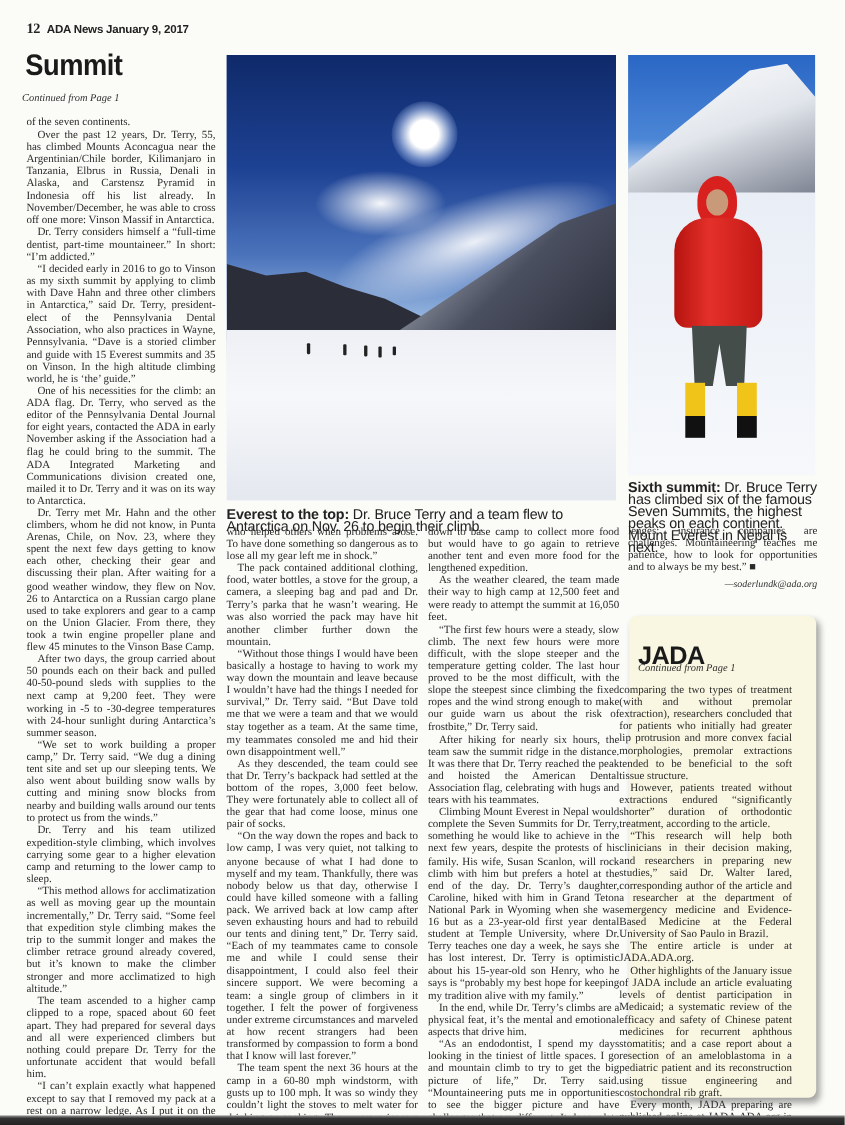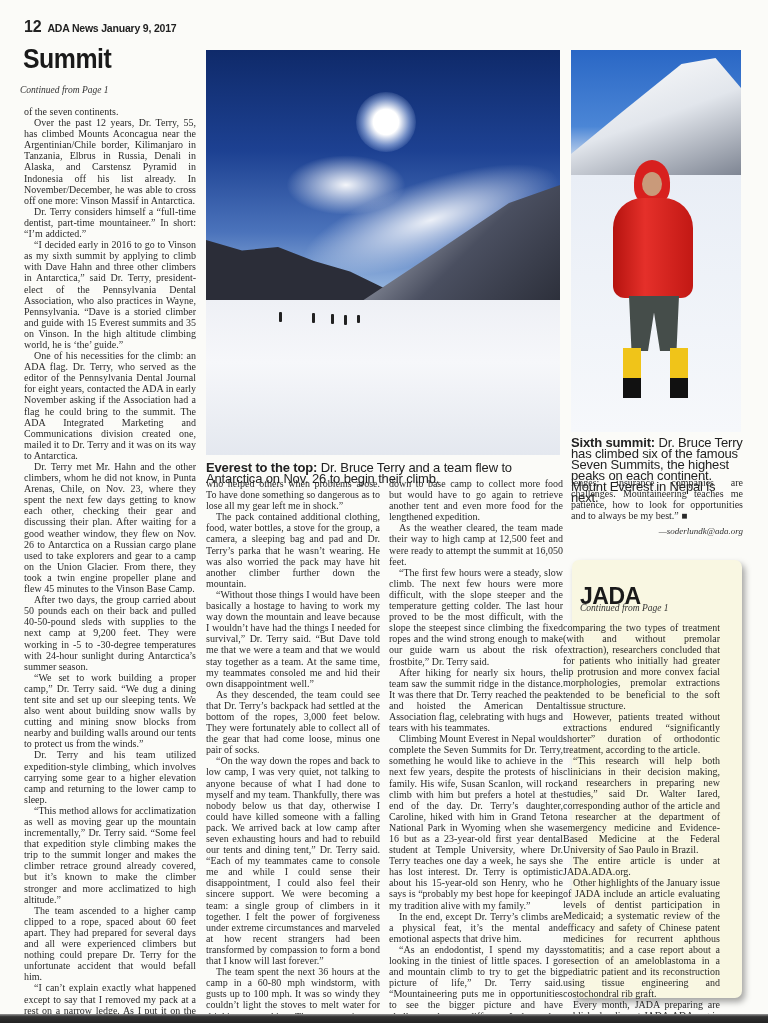--- a/index.html
+++ b/index.html
@@ -1,18 +1,18 @@
 <!DOCTYPE html>
 <html><head>
 <meta charset="utf-8">
 <style>
   html,body{margin:0;padding:0;}
   body{width:768px;height:1023px;position:relative;overflow:hidden;background:#fbfbf8;font-family:"Liberation Serif","DejaVu Serif",serif;color:#2a2a2a;}
   .folio{position:absolute;left:24px;top:18px;font-family:"Liberation Sans","DejaVu Sans",sans-serif;font-weight:bold;font-size:10.5px;color:#222;letter-spacing:-0.2px;}
-  .folio .num{font-size:16px;margin-right:6px;}
+  .folio .num{font-size:13px;margin-right:6px;font-family:Liberation Serif, serif;}
   .headline{position:absolute;left:23px;top:44px;font-family:"Liberation Sans","DejaVu Sans",sans-serif;font-weight:900;font-size:27px;letter-spacing:-0.5px;color:#1a1a1a;transform:scaleX(0.92);transform-origin:left;}
   .cont{position:absolute;font-style:italic;font-size:9.5px;color:#333;}
   .col{position:absolute;font-size:10px;line-height:11.1px;text-align:justify;hyphens:auto;}
   .col p{margin:0;text-indent:10px;}
   .col p.noind{text-indent:0;}
   .photo{position:absolute;overflow:hidden;}
   .caption{position:absolute;font-family:"Liberation Sans","DejaVu Sans",sans-serif;font-size:13px;line-height:11px;color:#222;letter-spacing:-0.15px;}
   .caption b{font-weight:900;}
   .sig{position:absolute;font-style:italic;font-size:9px;color:#333;}
   .jada-box{position:absolute;left:572px;top:560px;width:170px;height:438px;background:#f9f7e2;border-radius:7px;box-shadow:3px 4px 6px rgba(0,0,0,0.35);}
@@ -84,21 +84,21 @@
   <p>“On the way down the ropes and back to low camp, I was very quiet, not talking to anyone because of what I had done to myself and my team. Thankfully, there was nobody below us that day, otherwise I could have killed someone with a falling pack. We arrived back at low camp after seven exhausting hours and had to rebuild our tents and dining tent,” Dr. Terry said. “Each of my teammates came to console me and while I could sense their disappointment, I could also feel their sincere support. We were becoming a team: a single group of climbers in it together. I felt the power of forgiveness under extreme circumstances and marveled at how recent strangers had been transformed by compassion to form a bond that I know will last forever.”</p>
   <p>The team spent the next 36 hours at the camp in a 60-80 mph windstorm, with gusts up to 100 mph. It was so windy they couldn’t light the stoves to melt water for drinking or cooking. They were prisoners inside their tents, which began to fail about 24 hours into the storm. Mr. Hahn had already traveled</p>
 </div>
 
 <div class="col" style="left:389px;top:478px;width:174px;">
   <p class="noind">down to base camp to collect more food but would have to go again to retrieve another tent and even more food for the lengthened expedition.</p>
   <p>As the weather cleared, the team made their way to high camp at 12,500 feet and were ready to attempt the summit at 16,050 feet.</p>
   <p>“The first few hours were a steady, slow climb. The next few hours were more difficult, with the slope steeper and the temperature getting colder. The last hour proved to be the most difficult, with the slope the steepest since climbing the fixed ropes and the wind strong enough to make our guide warn us about the risk of frostbite,” Dr. Terry said.</p>
   <p>After hiking for nearly six hours, the team saw the summit ridge in the distance. It was there that Dr. Terry reached the peak and hoisted the American Dental Association flag, celebrating with hugs and tears with his teammates.</p>
   <p>Climbing Mount Everest in Nepal would complete the Seven Summits for Dr. Terry, something he would like to achieve in the next few years, despite the protests of his family. His wife, Susan Scanlon, will rock climb with him but prefers a hotel at the end of the day. Dr. Terry’s daughter, Caroline, hiked with him in Grand Teton National Park in Wyoming when she was 16 but as a 23-year-old first year dental student at Temple University, where Dr. Terry teaches one day a week, he says she has lost interest. Dr. Terry is optimistic about his 15-year-old son Henry, who he says is “probably my best hope for keeping my tradition alive with my family.”</p>
-  <p>In the end, except Dr. Terry’s climbs are a physical feat, it’s the mental and emotional aspects that drive him.</p>
+  <p>In the end, while Dr. Terry’s climbs are a physical feat, it’s the mental and emotional aspects that drive him.</p>
   <p>“As an endodontist, I spend my days looking in the tiniest of little spaces. I go and mountain climb to try to get the big picture of life,” Dr. Terry said. “Mountaineering puts me in opportunities to see the bigger picture and have challenges that are different. It does relate to dentistry because, at the end of the day, patients are challenges; teeth are chal-</p>
 </div>
 
 <div class="col" style="left:571px;top:477px;width:172px;">
   <p class="noind">lenges; insurance companies are challenges. Mountaineering teaches me patience, how to look for opportunities and to always be my best.” ■</p>
 </div>
 <div class="sig" style="left:571px;top:526px;width:172px;text-align:right;">—soderlundk@ada.org</div>
 
 <div class="jada-box"></div>
 <div class="jada-title">JADA</div>

